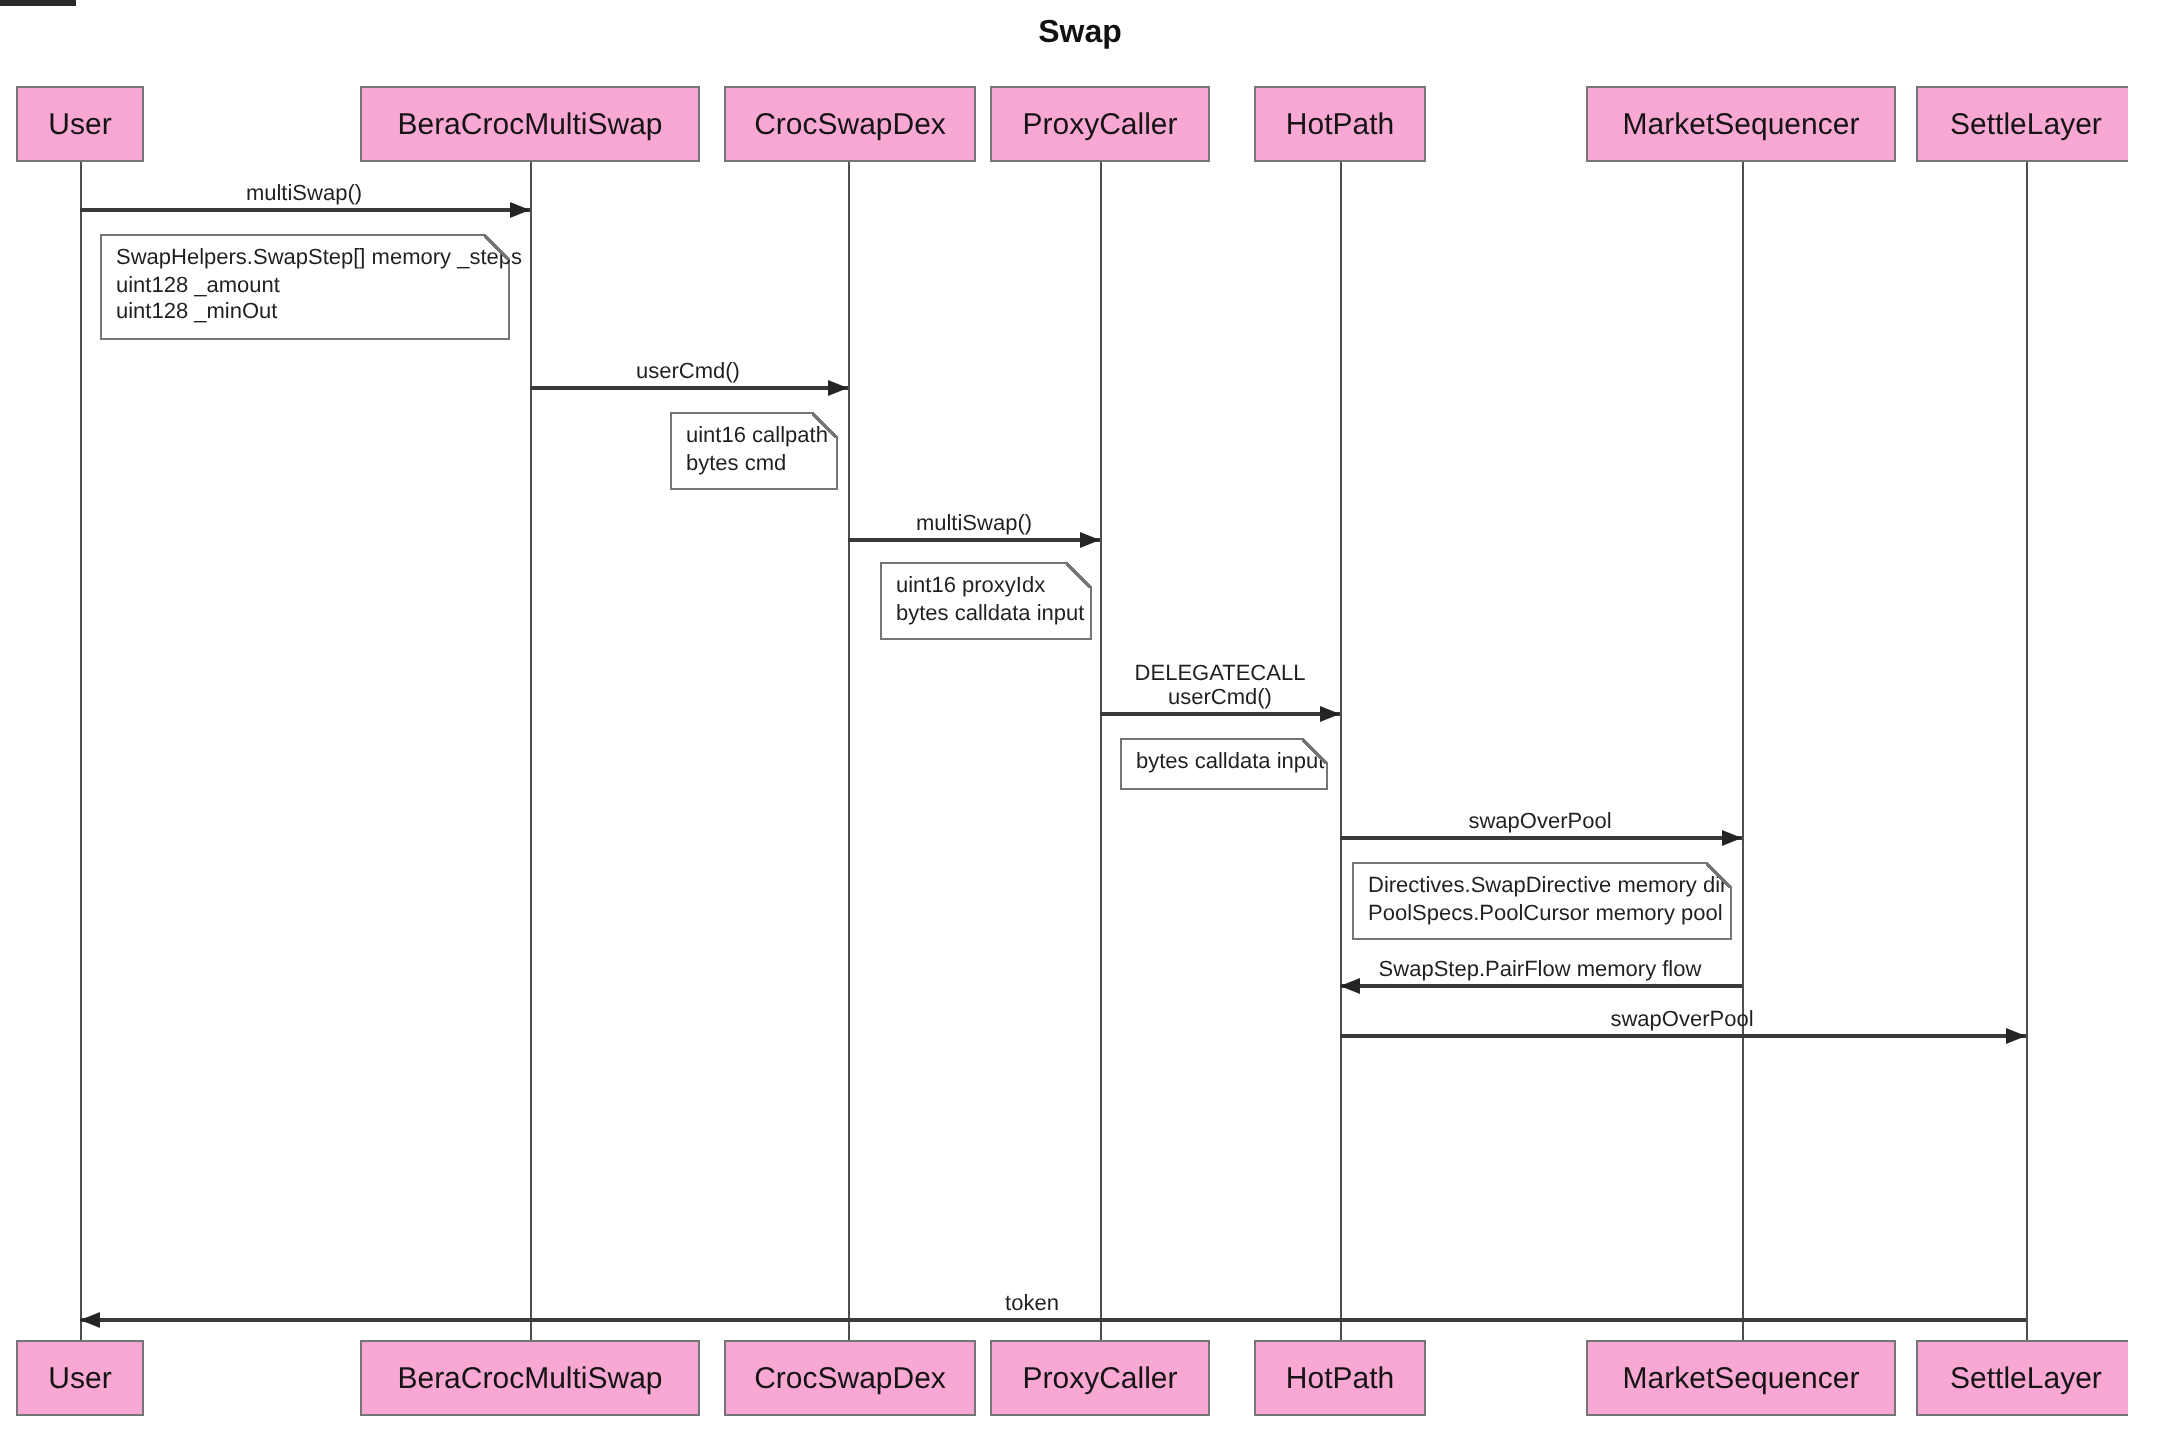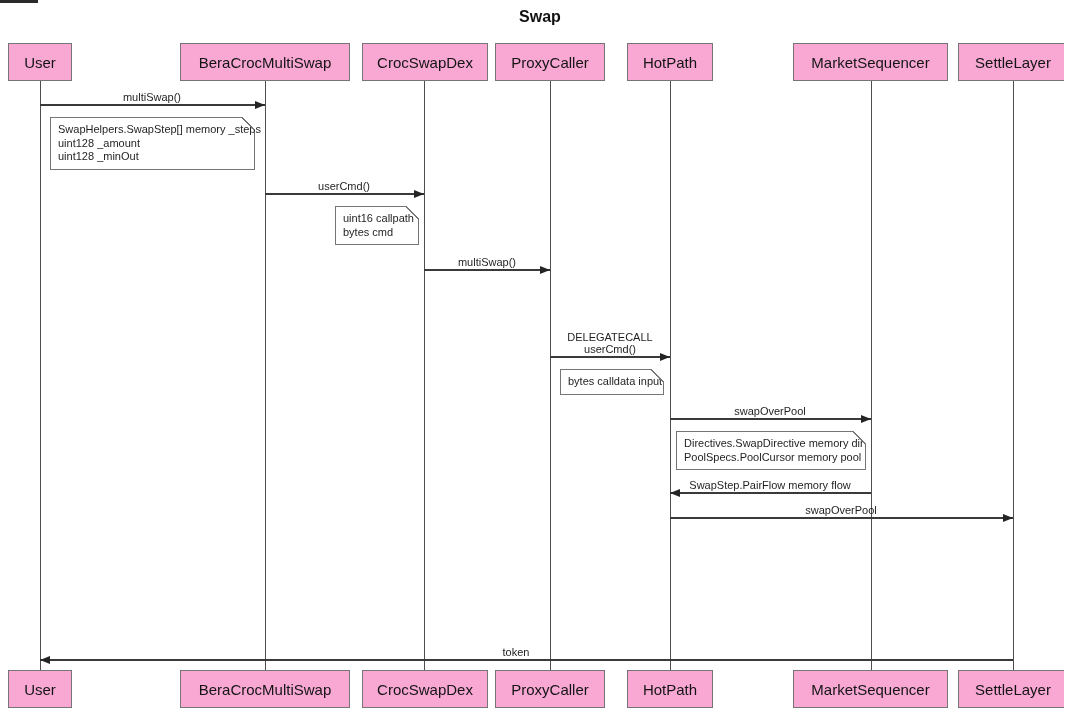--- a/index.html
+++ b/index.html
@@ -93,20 +93,24 @@
 
   <div class="note" style="left:335px;top:206px;width:84px">
     <div class="note-line">uint16 callpath</div>
     <div class="note-line">bytes cmd</div>
   </div>
 
   <div class="msg-label" style="left:487px;top:256px">multiSwap()</div>
   <div class="msg-line" style="left:424px;top:269px;width:126px"></div>
   <div class="ah-r" style="left:540px;top:265.5px"></div>
 
+  <div class="note" style="left:440px;top:281px;width:106px">
+    <div class="note-line">uint16 proxyIdx</div>
+    <div class="note-line">bytes calldata input</div>
+  </div>
 
   <div class="msg-label" style="left:610px;top:331px">DELEGATECALL</div>
   <div class="msg-label" style="left:610px;top:343px">userCmd()</div>
   <div class="msg-line" style="left:550px;top:356px;width:120px"></div>
   <div class="ah-r" style="left:660px;top:352.5px"></div>
 
   <div class="note" style="left:560px;top:369px;width:104px">
     <div class="note-line">bytes calldata input</div>
   </div>
 

